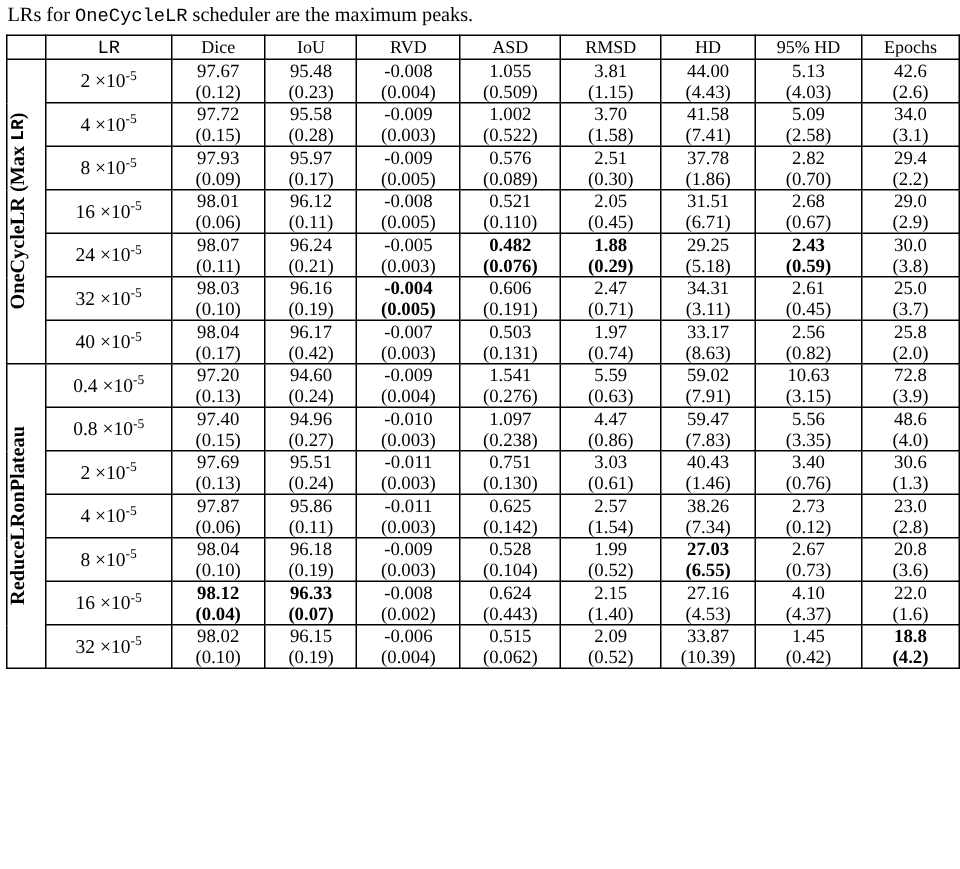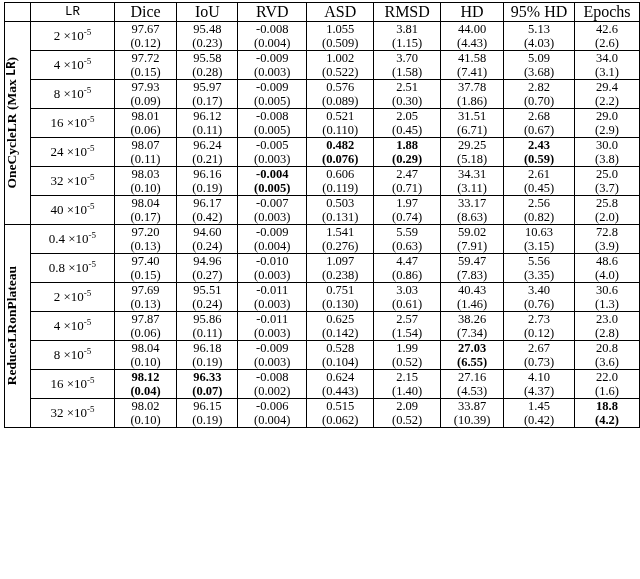--- a/index.html
+++ b/index.html
@@ -43,21 +43,21 @@
     padding: 0;
     text-align: center;
     vertical-align: middle;
     font-weight: normal;
   }
   
   table.main {
     border: 1.6px solid #000;
   }
   .hdr td {
-    font-size: 16px;
+    font-size: 12px;
     padding: 1px 0 2px 0;
     border-bottom: 1.6px solid #000;
   }
   .hdr td.mono {
     font-family: "Liberation Mono", monospace;
     font-size: 12.5px;
   }
   .rotcell {
     width: 26px;
     border-right: 1.6px solid #000 !important;
@@ -95,20 +95,23 @@
   .v1 { display: block; }
   .v2 { display: block; }
   .b { font-weight: bold; }
   .sep-bottom td { border-bottom: 1.6px solid #000 !important; }
 </style>
 </head>
 <body>
 
 <div class="page">
 
+  <p class="caption">
+    <span>LRs for </span><span class="mono">OneCycleLR</span><span> scheduler are the maximum peaks.</span>
+  </p>
 
   <table class="main">
     <colgroup>
       <col style="width:26px">
       <col style="width:82px">
       <col style="width:62px">
       <col style="width:60px">
       <col style="width:68px">
       <col style="width:66px">
       <col style="width:66px">
@@ -188,21 +191,21 @@
           <td class="valcell">
             <span class="v1">3.70</span>
             <span class="v2">(1.58)</span>
           </td>
           <td class="valcell">
             <span class="v1">41.58</span>
             <span class="v2">(7.41)</span>
           </td>
           <td class="valcell">
             <span class="v1">5.09</span>
-            <span class="v2">(3.68)</span>
+            <span class="v2">(2.58)</span>
           </td>
           <td class="valcell">
             <span class="v1">34.0</span>
             <span class="v2">(3.1)</span>
           </td>
         </tr>
         <tr>
           <td class="lrcell">8 ×10<span class="exp">-5</span></td>
           <td class="valcell">
             <span class="v1">97.93</span>
@@ -316,21 +319,21 @@
           <td class="valcell">
             <span class="v1">96.16</span>
             <span class="v2">(0.19)</span>
           </td>
           <td class="valcell">
             <span class="v1 b">-0.004</span>
             <span class="v2 b">(0.005)</span>
           </td>
           <td class="valcell">
             <span class="v1">0.606</span>
-            <span class="v2">(0.119)</span>
+            <span class="v2">(0.191)</span>
           </td>
           <td class="valcell">
             <span class="v1">2.47</span>
             <span class="v2">(0.71)</span>
           </td>
           <td class="valcell">
             <span class="v1">34.31</span>
             <span class="v2">(3.11)</span>
           </td>
           <td class="valcell">

